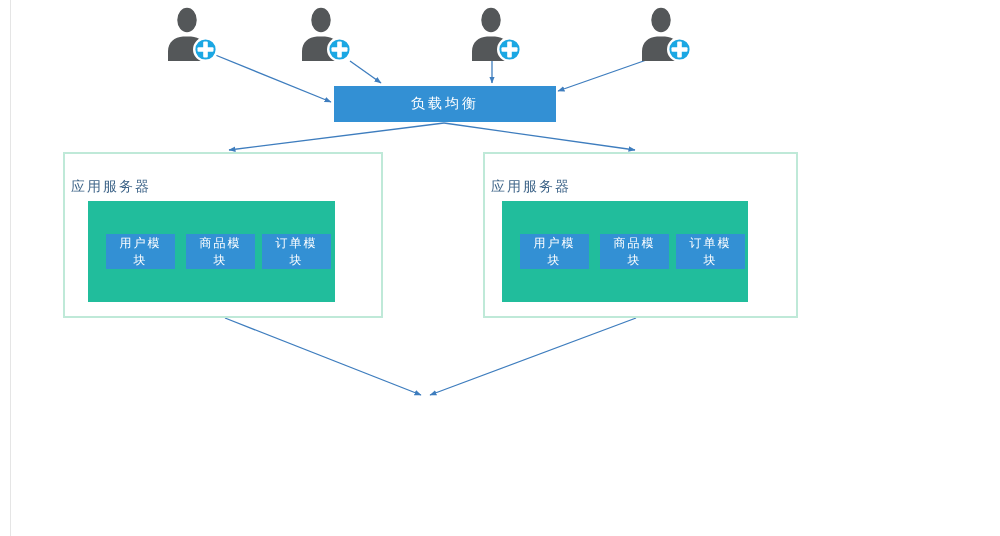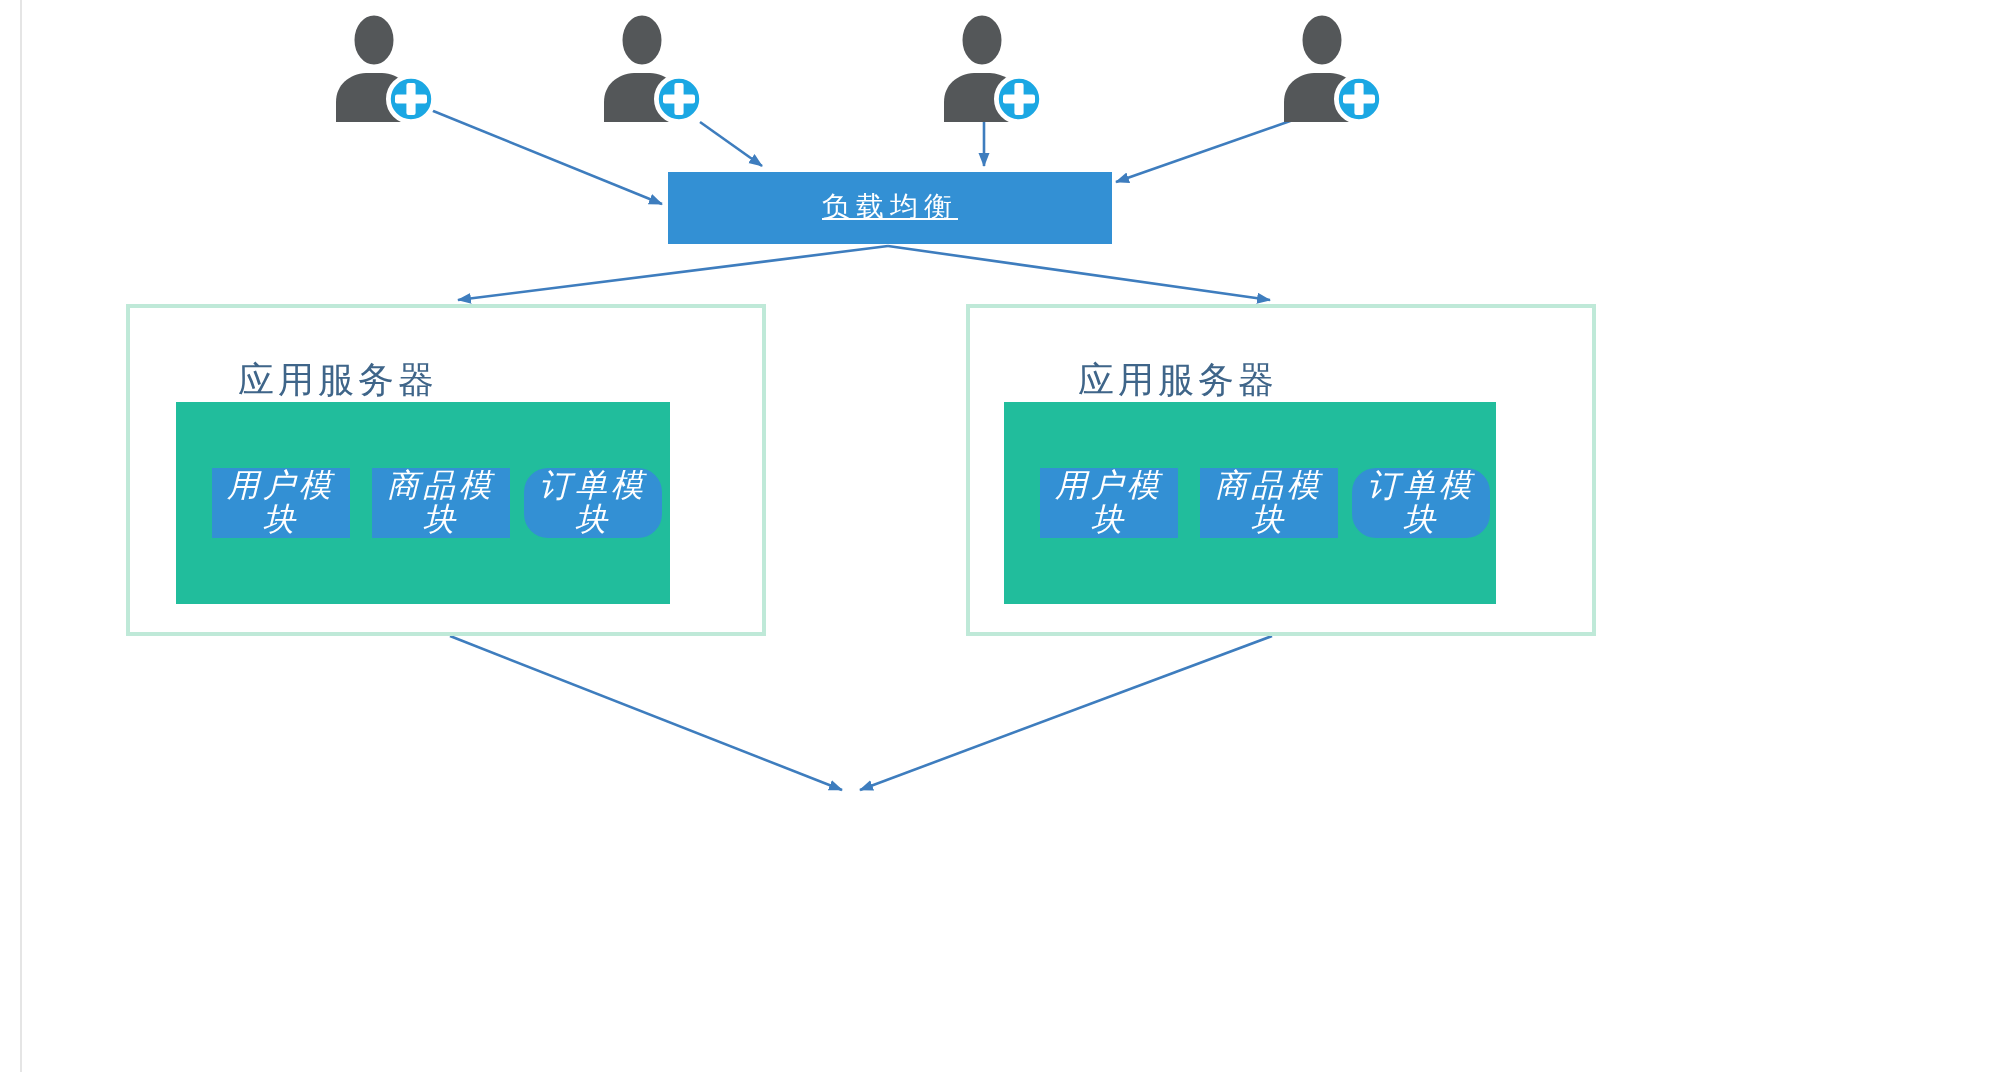--- a/index.html
+++ b/index.html
@@ -31,63 +31,62 @@
   .badge-circle { fill: var(--badge-blue, #1BA7E3); stroke: #ffffff; stroke-width: 2.4; }
   .badge-plus { fill: #ffffff; }
 
   .lb-node {
     position: absolute;
     left: 334px; top: 86px;
     width: 222px; height: 36px;
     background: var(--node-blue, #3390D4);
     color: #ffffff;
     display: flex; align-items: center; justify-content: center;
-    font-size: 14px; letter-spacing: 3px; text-decoration: underline;
+    font-size: 14px; letter-spacing: 3px;
   }
 
   .app-server {
     position: absolute;
     top: 152px; height: 166px;
     background: #ffffff;
     border: 2px solid var(--app-border, #BFE9D8);
     box-sizing: border-box;
   }
   .app-server.left  { left: 63px;  width: 320px; }
   .app-server.right { left: 483px; width: 315px; }
   .app-label {
     position: absolute;
     left: 6px; top: 24px;
-    font-size: 18px; letter-spacing: 2px;
+    font-size: 14px; letter-spacing: 2px;
     color: var(--app-label, #3F6589);
     white-space: nowrap;
-    margin-left: 48px;
   }
   .green-box {
     position: absolute;
     top: 47px; height: 101px;
     background: var(--green, #21BD9C);
   }
   .app-server.left  .green-box { left: 23px; width: 247px; }
   .app-server.right .green-box { left: 17px; width: 246px; }
   .module {
     position: absolute;
     top: 33px; height: 35px; width: 69px;
     background: var(--node-blue, #3390D4);
     color: #ffffff;
     display: flex; align-items: center; justify-content: center;
     text-align: center;
   }
   .module span {
     display: inline-block;
     max-width: 54px;
-    font-size: 16px; line-height: 17px; letter-spacing: 2px; font-style: italic;
+    font-size: 12px; line-height: 17px; letter-spacing: 2px;
   }
   .module.m0 { left: 18px; }
   .module.m1 { left: 98px; align-items: flex-end; }
-  .module.m2 { left: 174px; border-radius: 12px; }
+  .module.m2 { left: 174px; }
 
   .db-server {
     position: absolute;
     left: 272px; top: 398px;
     width: 306px; height: 120px;
     background: var(--db-fill, #DCE9F7);
     border: 2px solid var(--db-border, #5E9BD8);
     box-sizing: border-box;
   }
   .db-label {

